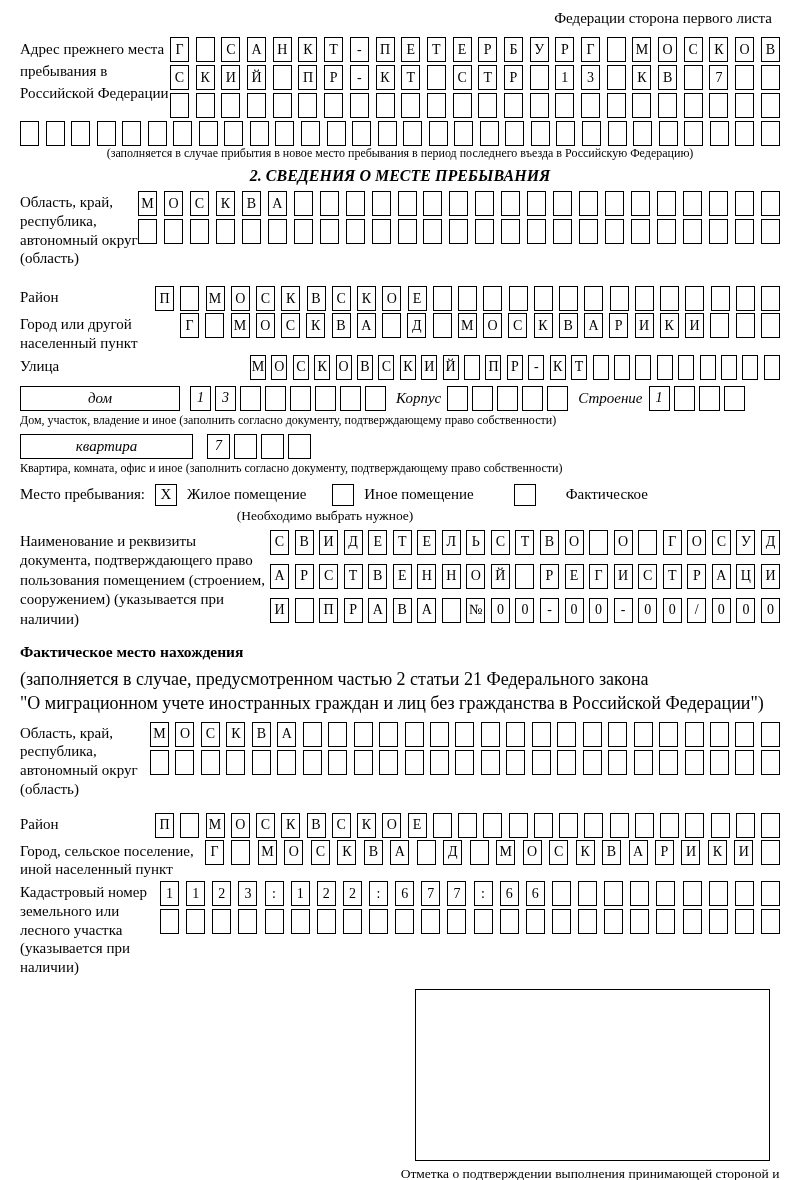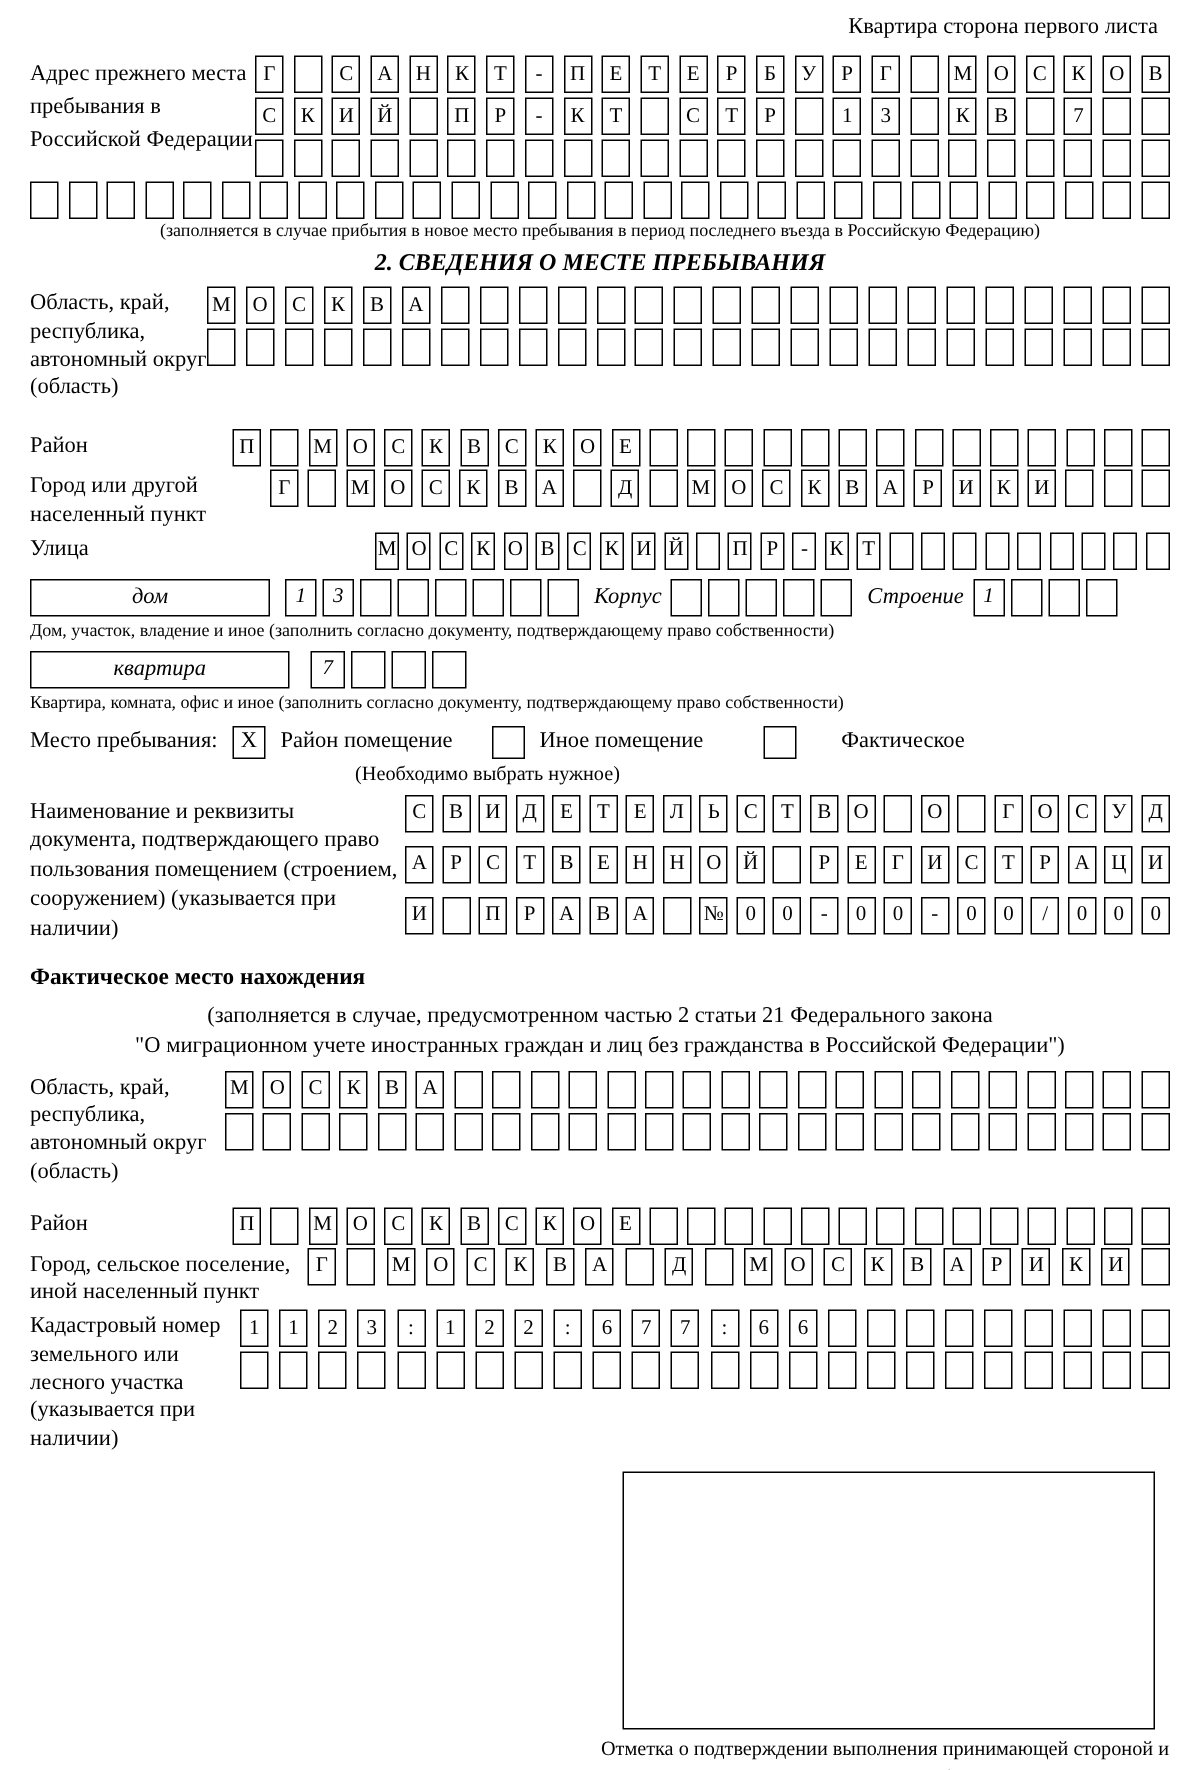--- a/index.html
+++ b/index.html
@@ -42,37 +42,37 @@
   
   .cb-row{display:flex;align-items:center;margin-top:8px;font-size:15px;}
   .cb{width:22px;height:22px;border:1.6px solid #000;box-sizing:border-box;
       display:flex;align-items:center;justify-content:center;font-size:15px;margin:0 10px;}
   .cb-note{font-size:13.5px;text-align:center;width:330px;margin-left:140px;margin-top:2px;}
 
   .doc-block{display:flex;margin-top:6px;}
   .doc-label{flex:0 0 250px;font-size:15px;line-height:1.3;padding-top:2px;}
 
   .fact-title{text-align:left;font-weight:bold;font-size:15.5px;margin:14px 0 6px;}
-  .fact-cap{text-align:center;font-size:15px;line-height:1.35;}
+  .fact-cap{text-align:left;font-size:18px;line-height:1.35;}
 
   .mark-area{margin-left:370px;width:400px;margin-top:12px;}
   .mark-box{width:355px;height:172px;border:1.8px solid #000;box-sizing:border-box;margin-left:25px;}
   .mark-caption{font-size:13.5px;text-align:center;line-height:1.4;margin-top:4px;}
 
   .w118{flex-basis:118px;} .w130{flex-basis:130px;} .w135{flex-basis:135px;}
   .w160{flex-basis:160px;} .w185{flex-basis:185px;} .w230{flex-basis:230px;}
   .w140{flex-basis:140px;}
   .mb20{margin-bottom:2px;}
 </style>
 </head>
 <body>
 
 <div class="page">
 
-  <div class="header-note">Квартира сторона первого листа</div>
+  <div class="header-note">Федерации сторона первого листа</div>
 
   <div class="prev-block">
     <div class="prev-label">Адрес прежнего места пребывания в Российской Федерации</div>
     <div class="rows-col">
       <div class="cells">
           <div class="cell">Г</div>
           <div class="cell"></div>
           <div class="cell">С</div>
           <div class="cell">А</div>
           <div class="cell">Н</div>
@@ -375,21 +375,21 @@
         <div class="cell"></div>
         <div class="cell"></div>
         <div class="cell"></div>
       </div>
   </div>
   <div class="caption">Квартира, комната, офис и иное (заполнить согласно документу, подтверждающему право собственности)</div>
 
   <div class="cb-row">
     <span>Место пребывания:</span>
     <div class="cb">X</div>
-    <span>Район помещение</span>
+    <span>Жилое помещение</span>
     <div class="cb" style="margin-left:26px;"></div>
     <span>Иное помещение</span>
     <div class="cb" style="margin-left:40px;"></div>
     <span style="margin-left:20px;">Фактическое</span>
   </div>
   <div class="cb-note">(Необходимо выбрать нужное)</div>
 
   <div class="doc-block">
     <div class="doc-label">Наименование и реквизиты документа, подтверждающего право пользования помещением (строением, сооружением) (указывается при наличии)</div>
     <div class="rows-col">

